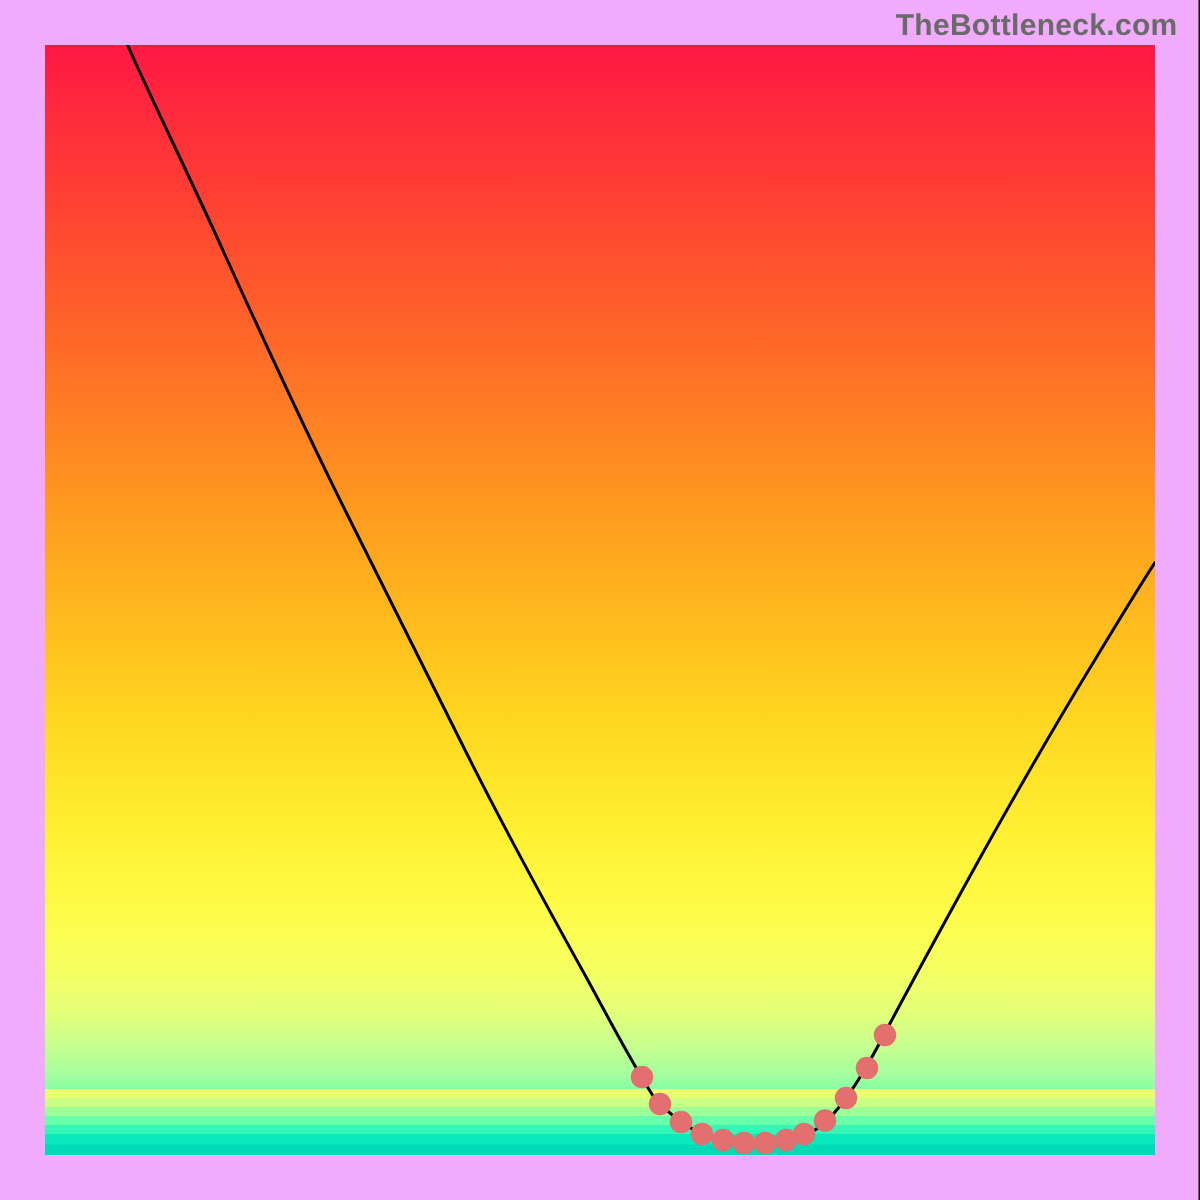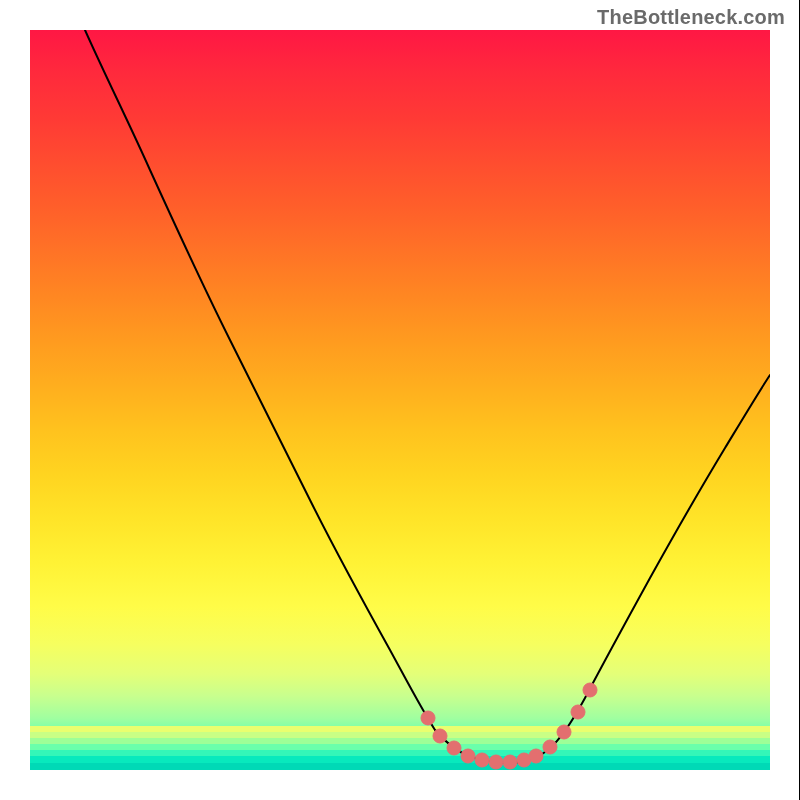--- a/index.html
+++ b/index.html
@@ -7,21 +7,21 @@
     padding: 0;
     width: 800px;
     height: 800px;
     background: #000;
     overflow: hidden;
   }
   .chart-container {
     position: relative;
     width: 799px;
     height: 800px;
-    background: #ffffff;
+    background: #f0abfc;
   }
   .plot-area {
     position: absolute;
     left: 30px;
     top: 30px;
     width: 740px;
     height: 740px;
     background: linear-gradient(to bottom,
       #ff1744 0%,
       #ff2a3c 6%,

